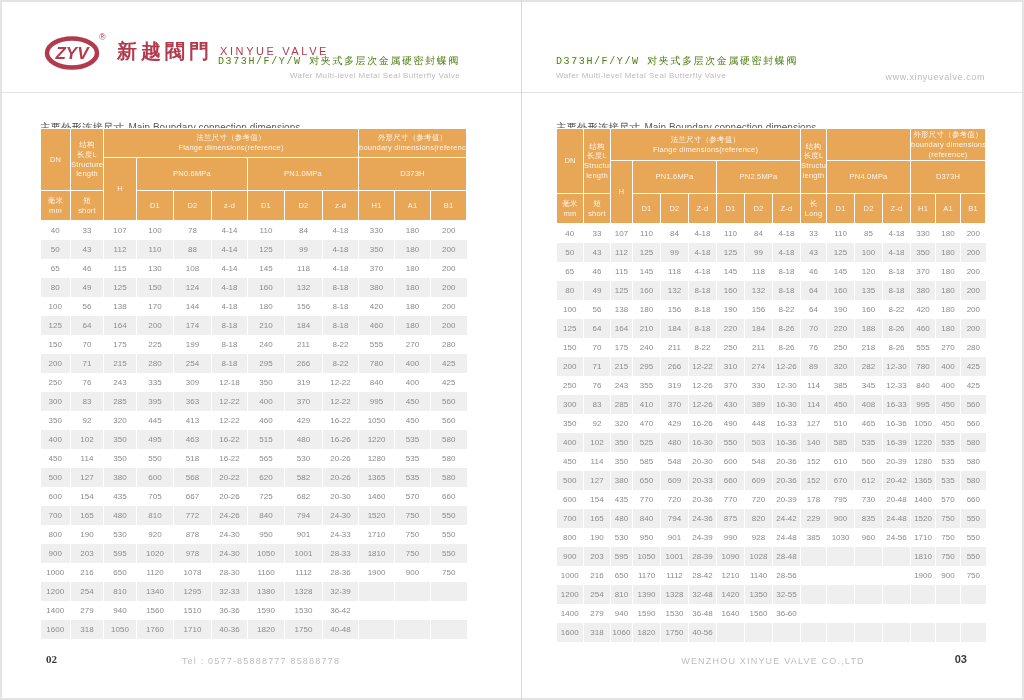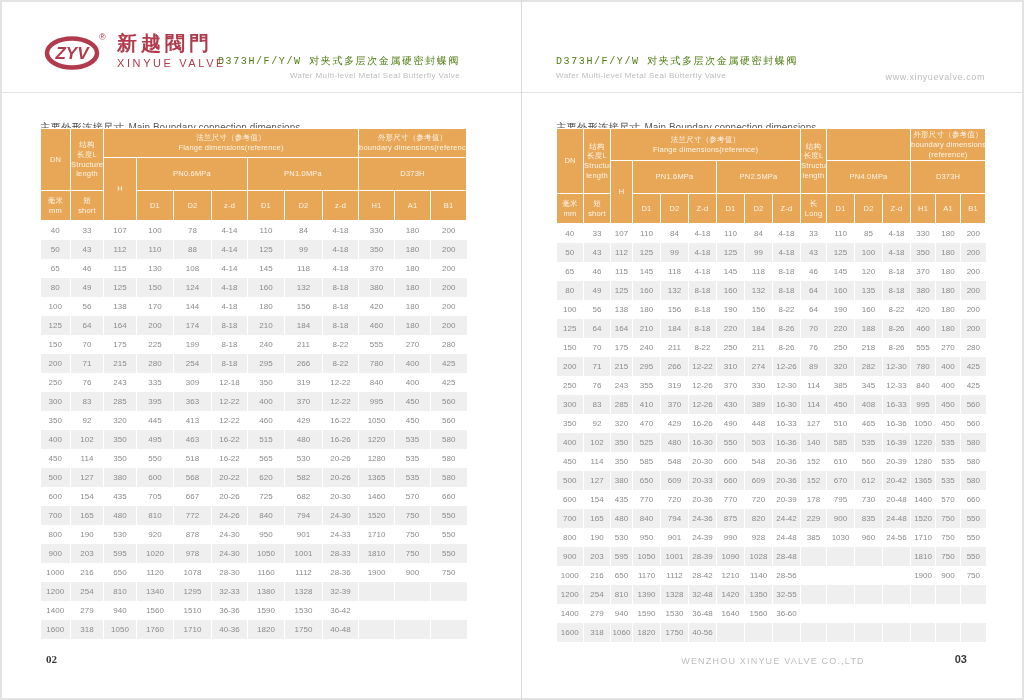--- a/index.html
+++ b/index.html
@@ -7,21 +7,21 @@
     box-shadow:inset 0 0 0 2px #e3e3e3;overflow:hidden;
     font-family:"Liberation Sans",sans-serif;}
   .vdivider{position:absolute;left:521px;top:0;width:1px;height:700px;background:#d8d8d8;}
   .page{position:absolute;top:0;height:700px;}
   .page-left{left:0;width:522px;}
   .page-right{left:522px;width:502px;}
   .head-rule{position:absolute;top:92px;left:0;width:100%;height:1px;background:#e2e2e2;}
 
   
   .logo{position:absolute;left:44px;top:28px;display:flex;align-items:center;gap:9px;}
-  .brand-text{display:flex;flex-direction:column;}
+  .brand-text{display:flex;flex-direction:row;gap:7px;}
   .brand-zh{font-family:"Liberation Serif",serif;font-weight:bold;font-size:20px;
     letter-spacing:4px;color:#b23a4d;line-height:1;}
   .brand-en{font-size:11px;letter-spacing:2.6px;color:#b23a4d;margin-top:4px;}
 
   
   .ptitle-block{position:absolute;top:54px;}
   .ptitle-left{right:62px;text-align:right;}
   .ptitle-right{left:34px;text-align:left;}
   .ptitle{font-size:10px;color:#4d7c0f;letter-spacing:1.6px;white-space:nowrap;font-family:Liberation Mono, monospace;}
   .psub{font-size:8px;color:#bcbcbc;margin-top:3px;letter-spacing:0.4px;}
@@ -487,20 +487,21 @@
               <td>40-48</td>
               <td></td>
               <td></td>
               <td></td>
             </tr>
           </tbody>
         </table>
       </div>
 
     <span class="page-num page-num-left">02</span>
+    <div class="footer-center">Tel : 0577-85888777  85888778</div>
   </div>
 
   <div class="vdivider"></div>
 
   <div class="page page-right">
     <div class="ptitle-block ptitle-right">
       <div class="ptitle">D373H/F/Y/W 对夹式多层次金属硬密封蝶阀</div>
       <div class="psub">Wafer Multi-level Metal Seal Butterfly Valve</div>
     </div>
     <span class="website">www.xinyuevalve.com</span>

